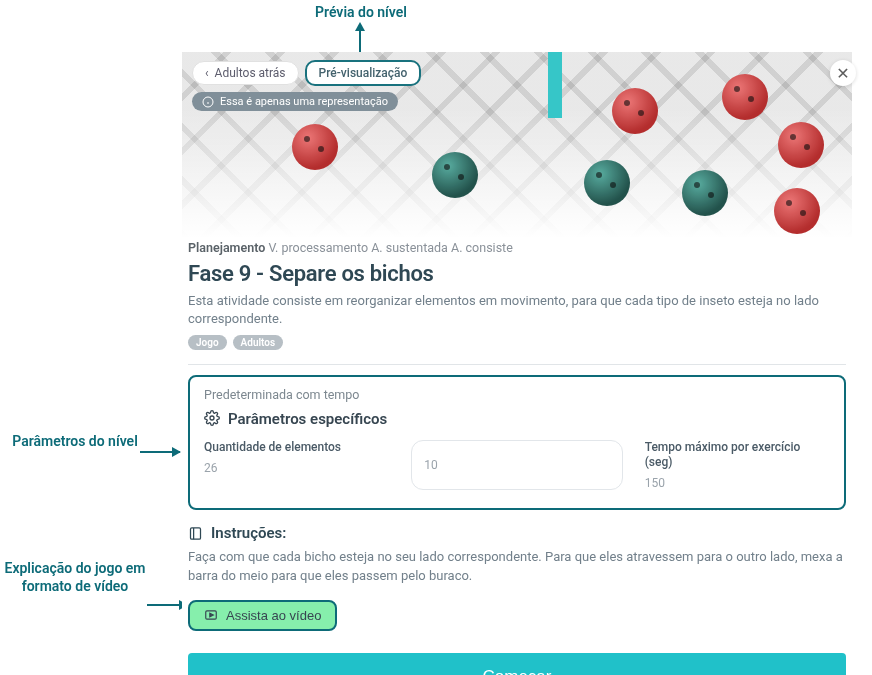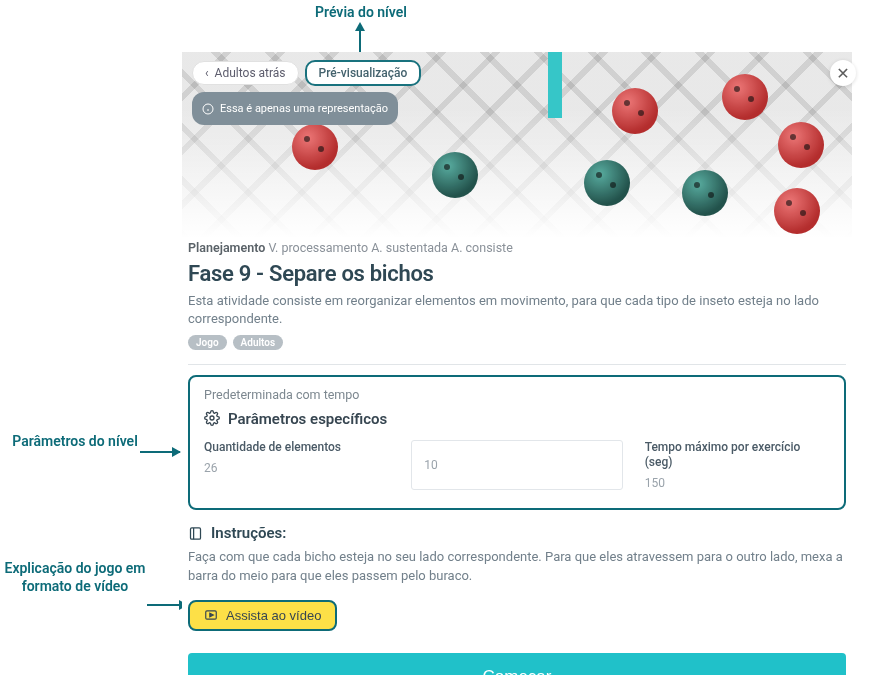--- a/index.html
+++ b/index.html
@@ -124,21 +124,21 @@
   color:#3a5a66;
   font-weight:500;
 }
 .rep-note{
   position:absolute;
   top:40px; left:10px;
   display:inline-flex; align-items:center; gap:6px;
   background: #7a8a94;
   color:#fff;
   font-size:11px;
-  padding:10px 10px;
+  padding:3px 10px;
   border-radius: 12px;
 }
 
 
 .close-btn{
   position:absolute;
   top:8px; right:-4px;
   width:26px;height:26px;
   border-radius:50%;
   background:#fff;
@@ -199,21 +199,21 @@
   display:flex; gap:22px;justify-content:space-between;
 }
 .param-cell{
   flex:1;
   font-size:12px;
 }
 .param-label{ color:#4a5a66; font-weight:500; line-height:1.25;}
 .param-value{ color:#9aa3ab; margin-top:6px;}
 .param-cell.boxed{
   border:1px solid #e2e6ea;
-  border-radius:3px;
+  border-radius:12px;
   padding:10px 12px;
   display:flex;align-items:center;
 }
 
 
 .instr-head{
   display:flex;align-items:center;gap:8px;
   margin-top:14px;
   color:#2f4854;
   font-weight:600;
@@ -227,21 +227,21 @@
 }
 .video-btn{
   display:inline-flex;align-items:center;gap:8px;
   border:2px solid #0d6b78;
   border-radius:8px;
   padding:6px 14px;
   font-size:13px;
   color:#374651;
   margin-top:14px;
   cursor:pointer;
-  background:#fde047;
+  background:#86efac;
 }
 
 
 .start-btn{
   display:block;
   width:100%;
   margin-top:22px;
   background:#20c1c9;
   color:#fff;
   border:none;

